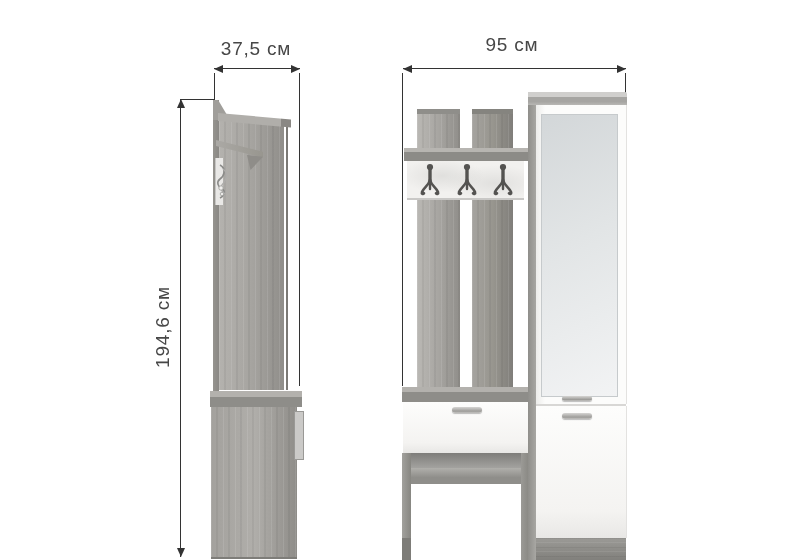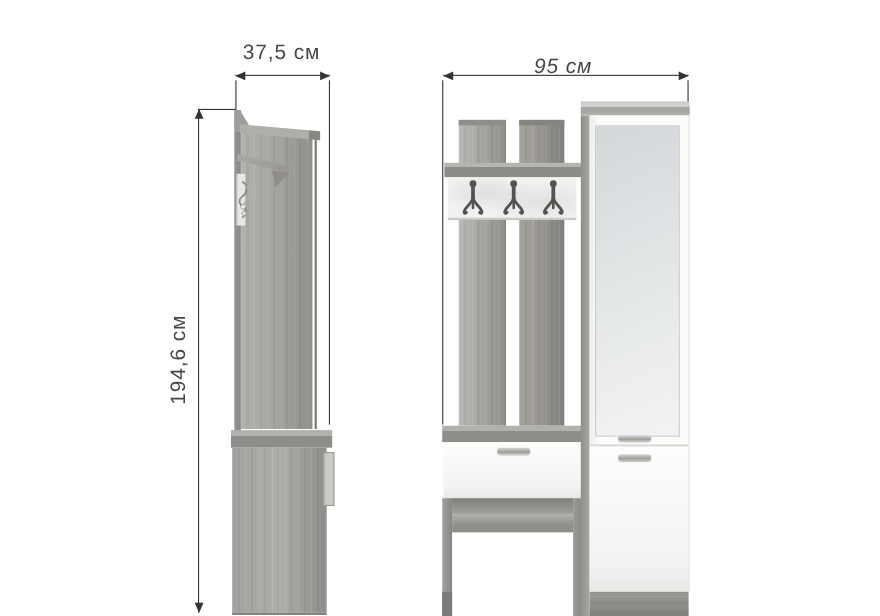--- a/index.html
+++ b/index.html
@@ -63,21 +63,21 @@
       <circle cx="8" cy="25" r="2.2" fill="#f1f0ee" stroke="#9b9a98" stroke-width="0.8"></circle>
       <circle cx="9" cy="31" r="1.8" fill="#eceBe9" stroke="#9b9a98" stroke-width="0.8"></circle>
     </svg>
     <div class="abs edge-top" style="left:210px;top:365px;width:92px;height:16px;"></div>
     <div class="abs wood-v" style="left:211px;top:381px;width:86px;height:150px;--w1:#a3a19d;--w2:#b0aeaa;--w3:#8f8d89;border-bottom:2px solid #7e7d79;"></div>
     <div class="abs" style="left:294px;top:385px;width:8px;height:47px;background:#cbcac8;border:1px solid #9a9996;"></div>
   </div>
 
   <div>
 
-    <div class="abs dim-label" style="left:452px;top:24px;width:120px;font-style:italic;">95 см</div>
+    <div class="abs dim-label" style="left:452px;top:8px;width:120px;">95 см</div>
     <div class="abs dim-line" style="left:403px;top:42px;width:223px;height:1px;"></div>
     <div class="ah l" style="left:403px;top:39px;"></div>
     <div class="ah r" style="left:617px;top:39px;"></div>
     <div class="abs dim-line" style="left:402px;top:47px;width:1px;height:313px;"></div>
     <div class="abs dim-line" style="left:625px;top:47px;width:1px;height:21px;"></div>
 
     <div class="abs wood-v" style="left:417px;top:83px;width:43px;height:278px;--w1:#bab8b4;--w2:#a7a5a1;--w3:#908e8a;"></div>
     <div class="abs" style="left:417px;top:83px;width:43px;height:5px;background:#8f8e8a;"></div>
     <div class="abs wood-v" style="left:472px;top:83px;width:41px;height:278px;--w1:#a5a39f;--w2:#98968f;--w3:#807e7a;"></div>
     <div class="abs" style="left:472px;top:83px;width:41px;height:5px;background:#85847f;"></div>

